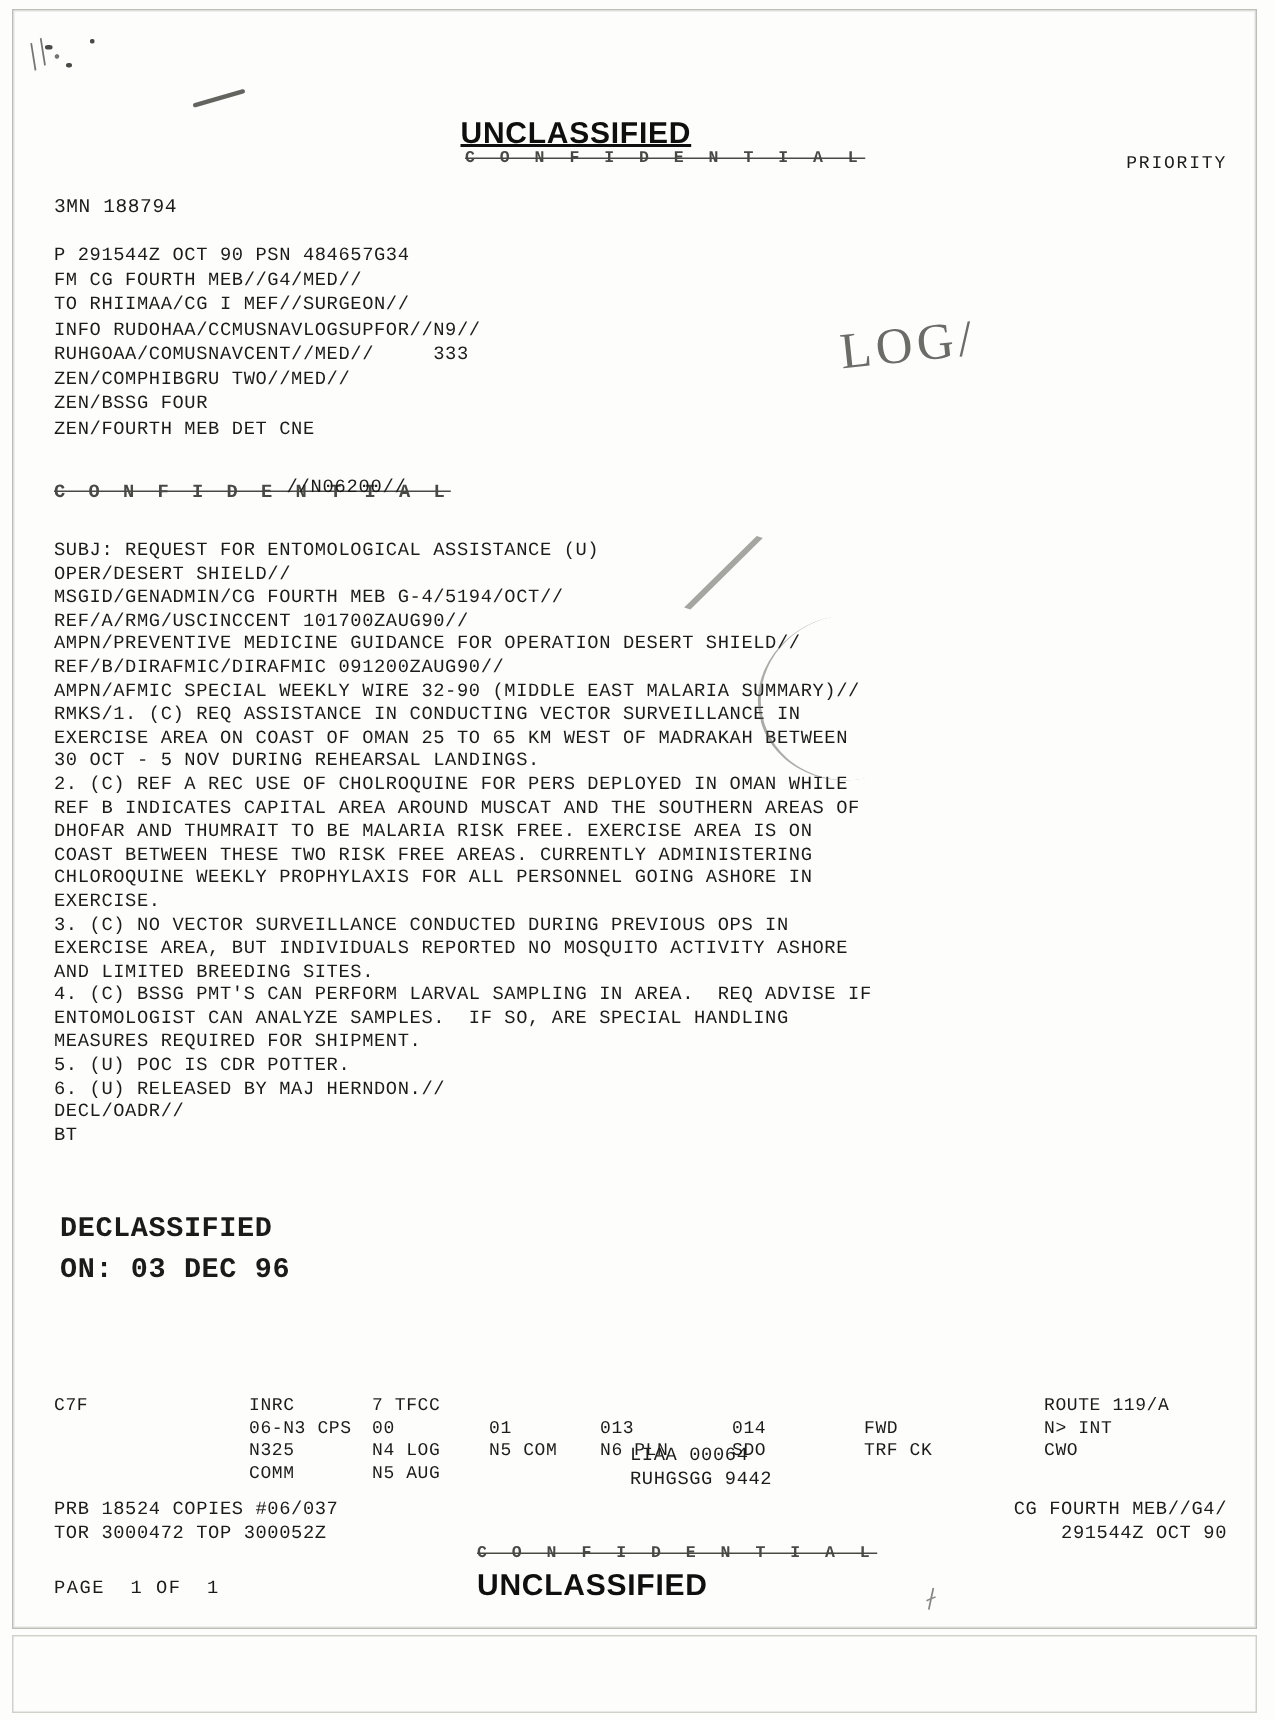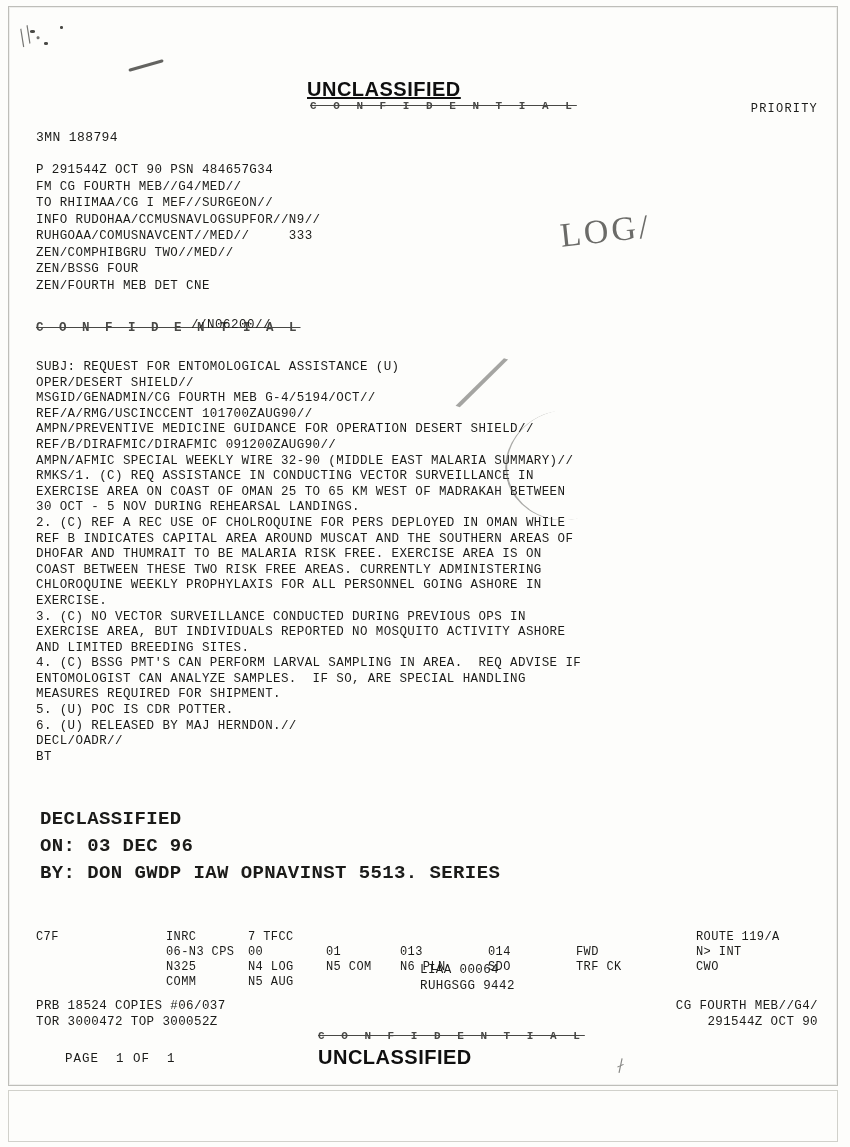--- a/index.html
+++ b/index.html
@@ -214,21 +214,20 @@
     font-size: 12.5px;
     line-height: 16px;
     text-align: right;
   }
   #page-count {
     position: absolute;
     left: 36px;
     top: 1052px;
     font-size: 12.5px;
     letter-spacing: 1px;
-    margin-left: 29px;
   }
   .col-c7f { left: 0px; }
   .col-a   { left: 130px; }
   .col-b   { left: 212px; }
   .col-c   { left: 290px; }
   .col-d   { left: 364px; }
   .col-e   { left: 452px; }
   .col-f   { left: 540px; }
   .col-g   { left: 660px; }
 </style>
@@ -263,21 +262,20 @@
 
   <div id="body-block" class="mono"><div class="mono">SUBJ: REQUEST FOR ENTOMOLOGICAL ASSISTANCE (U)</div><div class="mono">OPER/DESERT SHIELD//</div><div class="mono">MSGID/GENADMIN/CG FOURTH MEB G-4/5194/OCT//</div><div class="mono">REF/A/RMG/USCINCCENT 101700ZAUG90//</div><div class="mono">AMPN/PREVENTIVE MEDICINE GUIDANCE FOR OPERATION DESERT SHIELD//</div><div class="mono">REF/B/DIRAFMIC/DIRAFMIC 091200ZAUG90//</div><div class="mono">AMPN/AFMIC SPECIAL WEEKLY WIRE 32-90 (MIDDLE EAST MALARIA SUMMARY)//</div><div class="mono">RMKS/1. (C) REQ ASSISTANCE IN CONDUCTING VECTOR SURVEILLANCE IN</div><div class="mono">EXERCISE AREA ON COAST OF OMAN 25 TO 65 KM WEST OF MADRAKAH BETWEEN</div><div class="mono">30 OCT - 5 NOV DURING REHEARSAL LANDINGS.</div><div class="mono">2. (C) REF A REC USE OF CHOLROQUINE FOR PERS DEPLOYED IN OMAN WHILE</div><div class="mono">REF B INDICATES CAPITAL AREA AROUND MUSCAT AND THE SOUTHERN AREAS OF</div><div class="mono">DHOFAR AND THUMRAIT TO BE MALARIA RISK FREE. EXERCISE AREA IS ON</div><div class="mono">COAST BETWEEN THESE TWO RISK FREE AREAS. CURRENTLY ADMINISTERING</div><div class="mono">CHLOROQUINE WEEKLY PROPHYLAXIS FOR ALL PERSONNEL GOING ASHORE IN</div><div class="mono">EXERCISE.</div><div class="mono">3. (C) NO VECTOR SURVEILLANCE CONDUCTED DURING PREVIOUS OPS IN</div><div class="mono">EXERCISE AREA, BUT INDIVIDUALS REPORTED NO MOSQUITO ACTIVITY ASHORE</div><div class="mono">AND LIMITED BREEDING SITES.</div><div class="mono">4. (C) BSSG PMT'S CAN PERFORM LARVAL SAMPLING IN AREA.  REQ ADVISE IF</div><div class="mono">ENTOMOLOGIST CAN ANALYZE SAMPLES.  IF SO, ARE SPECIAL HANDLING</div><div class="mono">MEASURES REQUIRED FOR SHIPMENT.</div><div class="mono">5. (U) POC IS CDR POTTER.</div><div class="mono">6. (U) RELEASED BY MAJ HERNDON.//</div><div class="mono">DECL/OADR//</div><div class="mono">BT</div></div>
 
   <div class="hand" id="hand-log">LOG/</div>
   <div class="hand" id="hand-slash">/</div>
   <div class="hand" id="hand-arc"></div>
 
   <div id="declass-block">
       <div class="mono">DECLASSIFIED</div>
       <div class="mono">ON: 03 DEC 96</div>
-      <div class="mono">BY: DON GWDP IAW OPNAVINST 5513. SERIES</div>
     </div>
 
   <div id="routing" class="mono"><div class="rrow"><span class="cell col-c7f">C7F</span><span class="cell col-a">INRC</span><span class="cell col-b">7 TFCC</span><span class="cell col-g">ROUTE 119/A</span></div><div class="rrow"><span class="cell col-a">06-N3 CPS</span><span class="cell col-b">00</span><span class="cell col-c">01</span><span class="cell col-d">013</span><span class="cell col-e">014</span><span class="cell col-f">FWD</span><span class="cell col-g">N&gt; INT</span></div><div class="rrow"><span class="cell col-a">N325</span><span class="cell col-b">N4 LOG</span><span class="cell col-c">N5 COM</span><span class="cell col-d">N6 PLN</span><span class="cell col-e">SDO</span><span class="cell col-f">TRF CK</span><span class="cell col-g">CWO</span></div><div class="rrow"><span class="cell col-a">COMM</span><span class="cell col-b">N5 AUG</span></div></div>
 
   <div id="footer-block" class="mono"><div class="mono">PRB 18524 COPIES #06/037</div><div class="mono">TOR 3000472 TOP 300052Z</div></div>
   <div style="position:absolute;left:420px;top:962px;font-size:12.5px;line-height:16px;" class="mono" id="footer-center"><div class="mono">LIAA 00064</div><div class="mono">RUHGSGG 9442</div></div>
   <div id="footer-right" class="mono"><div class="mono">CG FOURTH MEB//G4/</div><div class="mono">291544Z OCT 90</div></div>
 
   <div id="page-count" class="mono">PAGE  1 OF  1</div>
 

